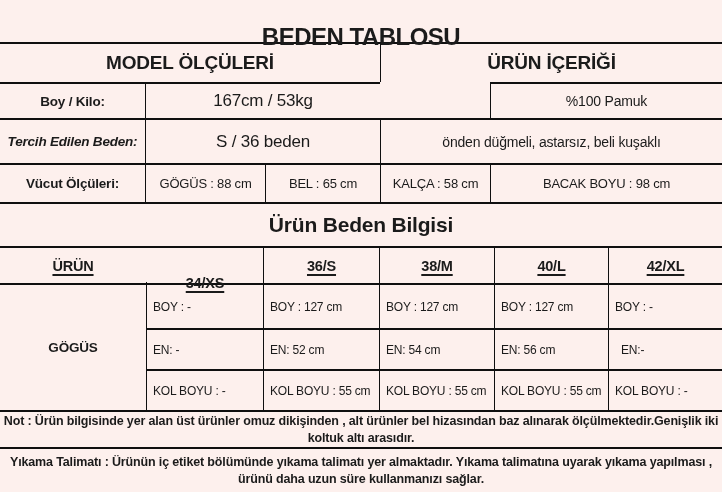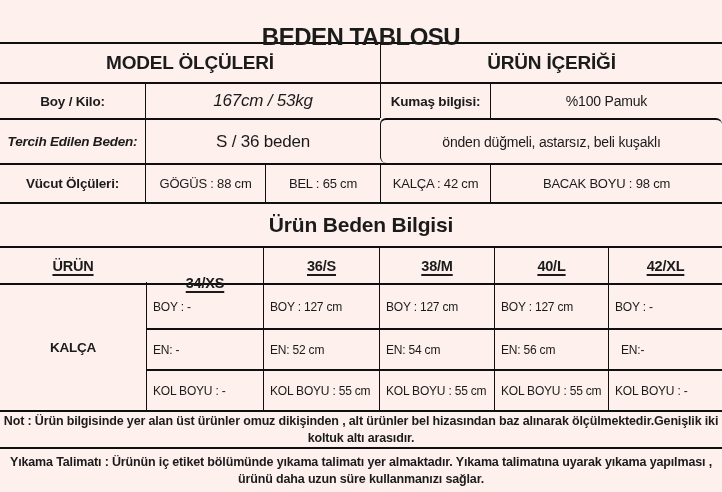--- a/index.html
+++ b/index.html
@@ -91,49 +91,48 @@
   <div class="title-band">
     <h1>BEDEN TABLOSU</h1>
   </div>
 
   <div class="upper-grid">
 
     <div class="cell hdr" style="grid-column:1/4;grid-row:1;">MODEL ÖLÇÜLERİ</div>
     <div class="cell hdr bl" style="grid-column:4/6;grid-row:1;">ÜRÜN İÇERİĞİ</div>
 
     <div class="cell lbl bt" style="grid-column:1;grid-row:2;">Boy / Kilo:</div>
-    <div class="cell big-val bt bl" style="grid-column:2/4;grid-row:2;font-style:italic;">167cm / 53kg</div>
-    <div class="cell lbl bt bl" style="grid-column:4;grid-row:2;">Kumaş bilgisi:</div>
+    <div class="cell big-val bt bl" style="grid-column:2/4;grid-row:2;">167cm / 53kg</div>
     <div class="cell val bt bl" style="grid-column:5;grid-row:2;text-align:center;">%100 Pamuk</div>
 
     <div class="cell lbl bt" style="grid-column:1;grid-row:3;font-style:italic;">Tercih Edilen Beden:</div>
     <div class="cell big-val bt bl" style="grid-column:2/4;grid-row:3;">S / 36 beden</div>
-    <div class="cell val bt bl" style="grid-column:4/6;grid-row:3;border-radius:6px;">önden düğmeli, astarsız, beli kuşaklı</div>
+    <div class="cell val bt bl" style="grid-column:4/6;grid-row:3;">önden düğmeli, astarsız, beli kuşaklı</div>
 
     <div class="cell lbl bt" style="grid-column:1;grid-row:4;">Vücut Ölçüleri:</div>
     <div class="cell meas bt bl" style="grid-column:2;grid-row:4;">GÖGÜS : 88 cm</div>
     <div class="cell meas bt bl" style="grid-column:3;grid-row:4;">BEL : 65 cm</div>
-    <div class="cell meas bt bl" style="grid-column:4;grid-row:4;">KALÇA : 42 cm</div>
+    <div class="cell meas bt bl" style="grid-column:4;grid-row:4;">KALÇA : 58 cm</div>
     <div class="cell meas bt bl" style="grid-column:5;grid-row:4;">BACAK BOYU : 98 cm</div>
   </div>
 
   <div class="section-band">
     <h2>Ürün Beden Bilgisi</h2>
   </div>
 
   <div class="size-grid">
 
     <div class="size-head" style="grid-column:1;grid-row:1;">ÜRÜN</div>
     <div class="size-head bl" style="grid-column:2;grid-row:1;margin-top:34px;">34/XS</div>
     <div class="size-head bl" style="grid-column:3;grid-row:1;">36/S</div>
     <div class="size-head bl" style="grid-column:4;grid-row:1;">38/M</div>
     <div class="size-head bl" style="grid-column:5;grid-row:1;">40/L</div>
     <div class="size-head bl" style="grid-column:6;grid-row:1;">42/XL</div>
 
-    <div class="product-cell">KALÇA</div>
+    <div class="product-cell">GÖGÜS</div>
 
     <div class="size-cell bl" style="grid-column:2;grid-row:2;">BOY : -</div>
     <div class="size-cell bl" style="grid-column:3;grid-row:2;">BOY : 127 cm</div>
     <div class="size-cell bl" style="grid-column:4;grid-row:2;">BOY : 127 cm</div>
     <div class="size-cell bl" style="grid-column:5;grid-row:2;">BOY : 127 cm</div>
     <div class="size-cell bl" style="grid-column:6;grid-row:2;">BOY : -</div>
 
     <div class="size-cell bl bt" style="grid-column:2;grid-row:3;">EN: -</div>
     <div class="size-cell bl bt" style="grid-column:3;grid-row:3;">EN: 52 cm</div>
     <div class="size-cell bl bt" style="grid-column:4;grid-row:3;">EN: 54 cm</div>

